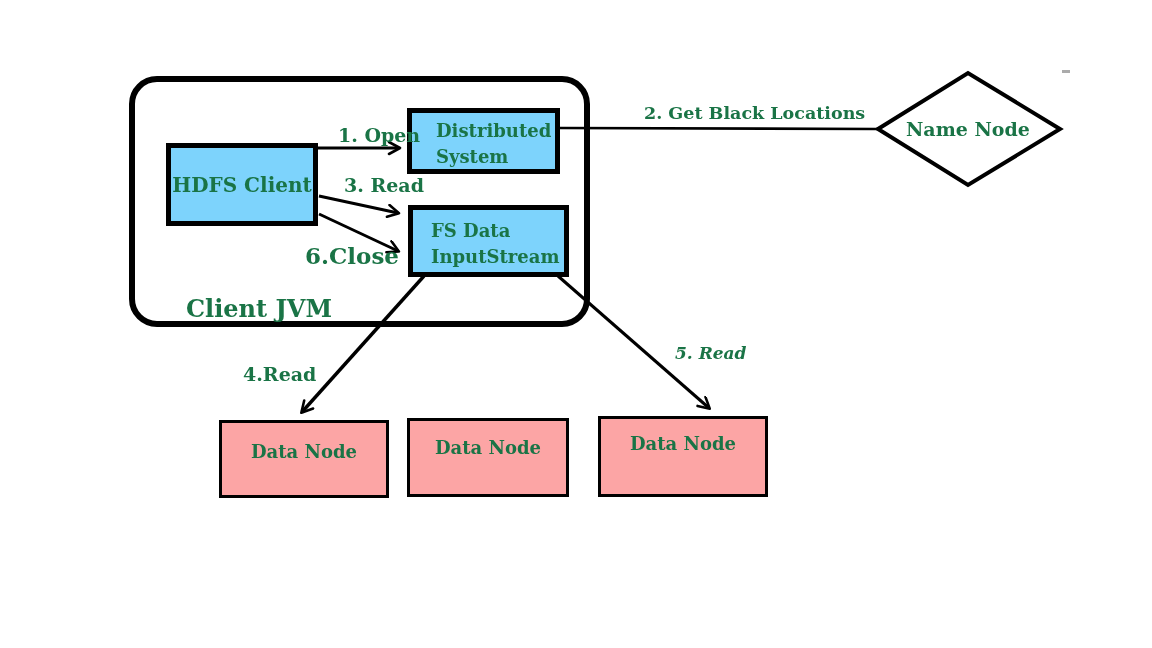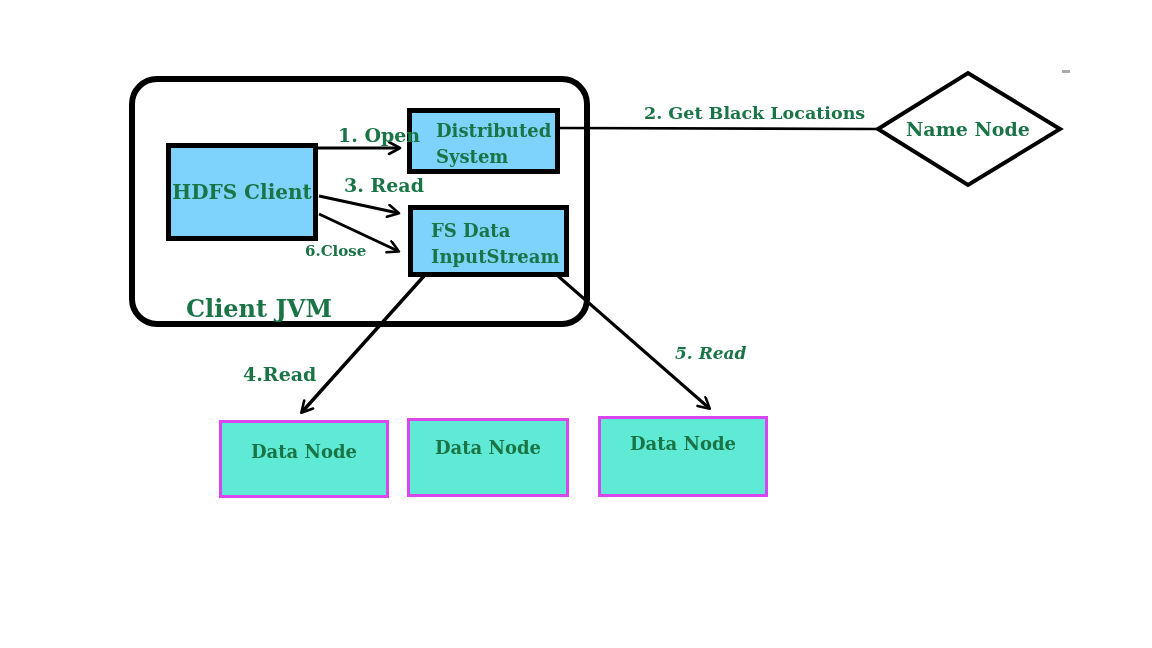--- a/index.html
+++ b/index.html
@@ -1,34 +1,34 @@
 <!DOCTYPE html>
 <html><head>
 <meta charset="utf-8">
 <style>
   html,body{margin:0;padding:0;background:#fff;}
   #canvas{
     position:relative;width:1152px;height:648px;background:#ffffff;overflow:hidden;
     font-family:"DejaVu Serif","Liberation Serif",serif;font-weight:bold;color:#1a7446;
   }
   .box{position:absolute;background:#7dd3fc;border:5px solid #000;box-sizing:border-box;z-index:2;}
-  .thinbox{position:absolute;background:#5eead4;border:3px solid #d946ef;box-sizing:border-box;z-index:2;}
+  .thinbox{position:absolute;background:#fca5a5;border:3px solid #000000;box-sizing:border-box;z-index:2;}
   .lbl{position:absolute;white-space:nowrap;z-index:4;}
   #client-jvm{left:129px;top:76px;width:461px;height:251px;border:6px solid #000;border-radius:28px;position:absolute;box-sizing:border-box;z-index:1;}
-  #hdfs-client{left:166px;top:143px;width:152px;height:98px;font-size:20px;display:flex;align-items:center;justify-content:center;}
+  #hdfs-client{left:166px;top:143px;width:152px;height:83px;font-size:20px;display:flex;align-items:center;justify-content:center;}
   #distributed-system{left:407px;top:108px;width:153px;height:66px;font-size:18px;line-height:26px;padding:5px 0 0 24px;}
   #fs-data{left:408px;top:205px;width:161px;height:72px;font-size:18px;line-height:26px;padding:8px 0 0 18px;}
   #dn1{left:219px;top:420px;width:170px;height:78px;font-size:18px;text-align:center;padding-top:18px;}
   #dn2{left:407px;top:418px;width:162px;height:79px;font-size:18px;text-align:center;padding-top:16px;}
   #dn3{left:598px;top:416px;width:170px;height:81px;font-size:18px;text-align:center;padding-top:14px;}
   #arrow-layer{position:absolute;left:0;top:0;width:1152px;height:648px;z-index:3;}
   #name-node-label{left:906px;top:118px;width:128px;text-align:left;font-size:19px;}
   #label-open{left:330px;top:124px;font-size:19px;margin-left:8px;}
   #label-read3{left:322px;top:174px;font-size:19px;margin-left:22px;}
-  #label-close6{left:305px;top:242px;font-size:15px;text-align:right;}
+  #label-close6{left:305px;top:242px;font-size:23px;text-align:right;}
   #label-blockloc{left:644px;top:103px;font-size:17.5px;}
   #label-clientjvm{left:186px;top:294px;font-size:24px;}
   #label-read4{left:243px;top:363px;font-size:19px;}
   #label-read5{left:675px;top:343px;font-size:17px;font-style:italic;}
   #artifact-dash{position:absolute;left:1062px;top:70px;width:8px;height:3px;background:#ababab;z-index:2;}
 </style>
 </head>
 <body>
 
 <div id="canvas">

